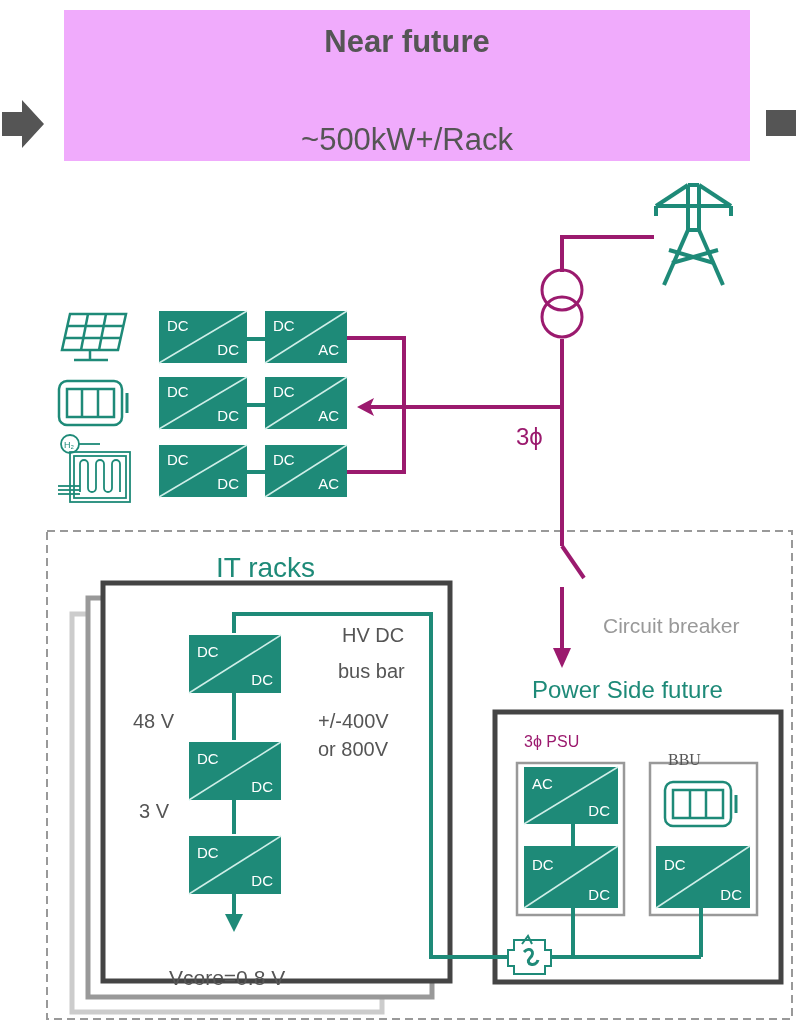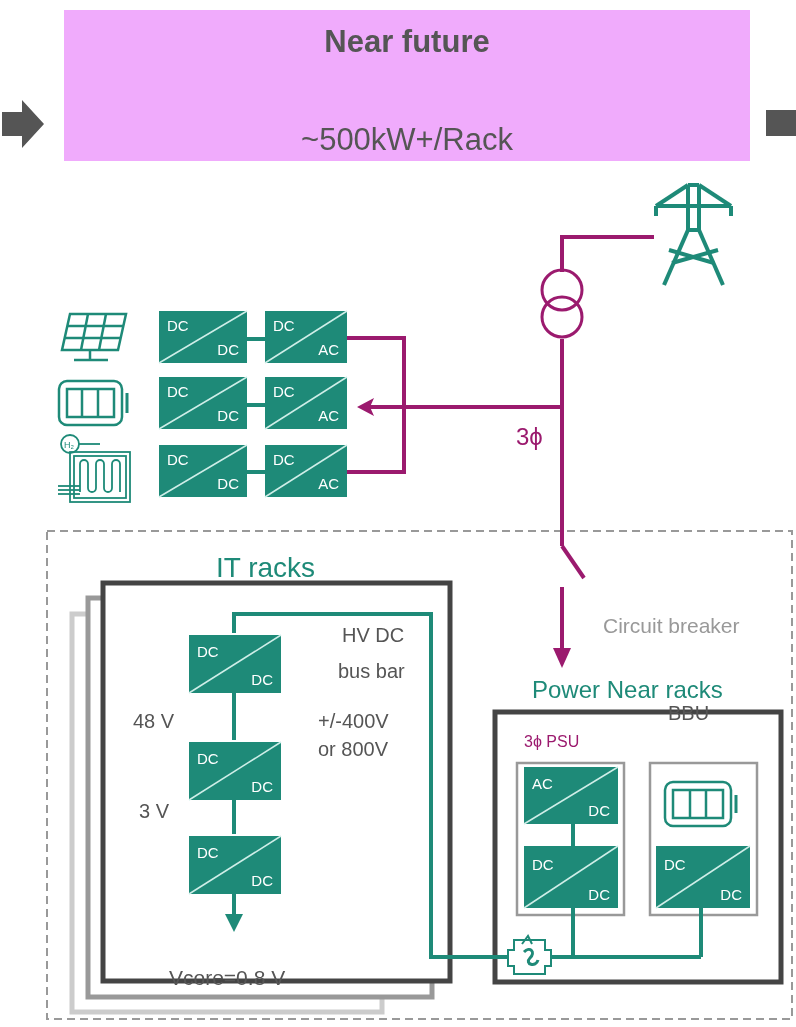--- a/index.html
+++ b/index.html
@@ -206,15 +206,15 @@
 
 <div class="lbl teal-t" style="left:216px; top:552px; font-size:28px;">IT racks</div>
 <div class="lbl gray-t" style="left:342px; top:624px; font-size:20px;">HV DC</div>
 <div class="lbl gray-t" style="left:338px; top:660px; font-size:20px;">bus bar</div>
 <div class="lbl gray-t" style="left:318px; top:710px; font-size:20px;">+/-400V</div>
 <div class="lbl gray-t" style="left:318px; top:738px; font-size:20px;">or 800V</div>
 <div class="lbl gray-t" style="left:133px; top:710px; font-size:20px;">48 V</div>
 <div class="lbl gray-t" style="left:139px; top:800px; font-size:20px;">3 V</div>
 <div class="lbl gray-t" style="left:149px; top:966px; font-size:21px;margin-left:20px;">Vcore=0.8 V</div>
 
-<div class="lbl teal-t" style="left:532px; top:676px; font-size:24px;">Power Near racks</div>
+<div class="lbl teal-t" style="left:532px; top:676px; font-size:24px;">Power Side future</div>
 <div class="lbl mag-t" style="left:524px; top:733px; font-size:16px;">3ϕ PSU</div>
-<div class="lbl gray-t" style="left:668px; top:702px; font-size:20px;">BBU</div>
+<div class="lbl gray-t" style="left:668px; top:751px; font-size:16px;font-family:Liberation Serif, serif;">BBU</div>
 
 </body></html>

